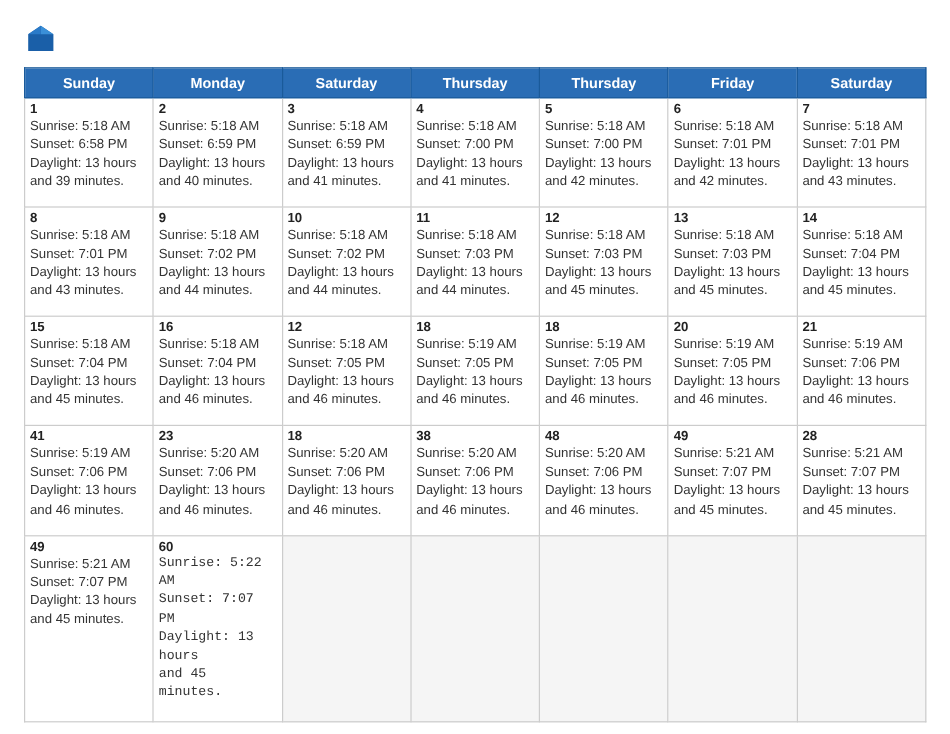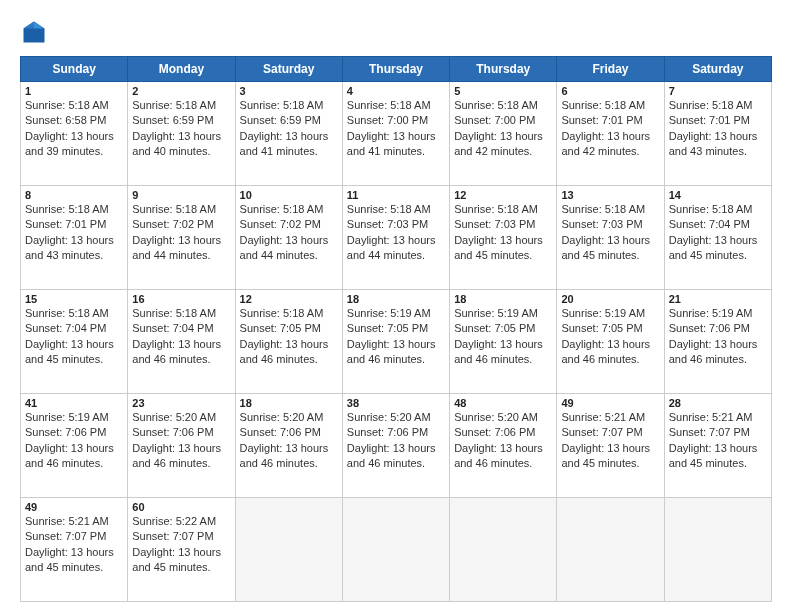--- a/index.html
+++ b/index.html
@@ -338,21 +338,21 @@
         <tr>
           <td>
             <span class="day-num">49</span>
             <div class="day-info" style="white-space: pre-line;">Sunrise: 5:21 AM
 Sunset: 7:07 PM
 Daylight: 13 hours
 and 45 minutes.</div>
           </td>
           <td>
             <span class="day-num">60</span>
-            <div class="day-info" style="white-space: pre-line;">Sunrise: 5:22 AM
+            <div class="day-info" style="white-space: pre-line; font-family: Liberation Mono, monospace;">Sunrise: 5:22 AM
 Sunset: 7:07 PM
 Daylight: 13 hours
 and 45 minutes.</div>
           </td>
           <td class="empty"></td>
           <td class="empty"></td>
           <td class="empty"></td>
           <td class="empty"></td>
           <td class="empty"></td>
         </tr>

